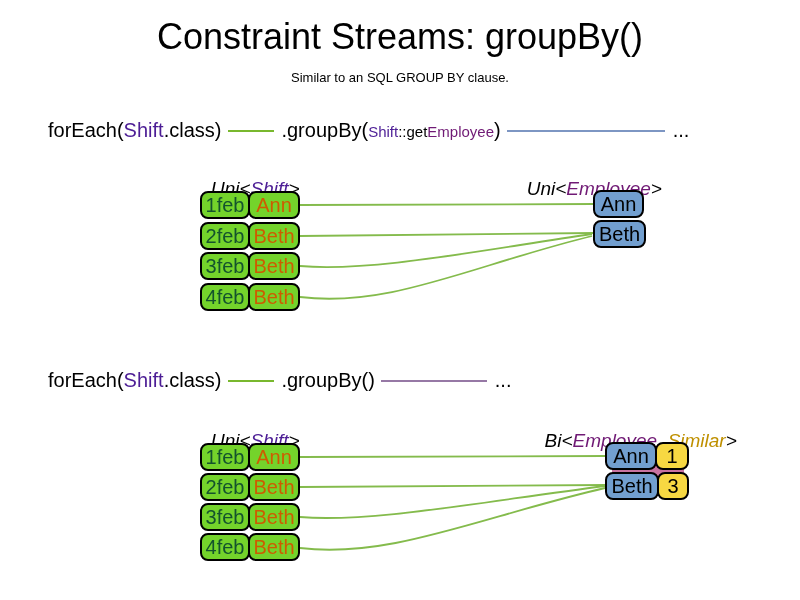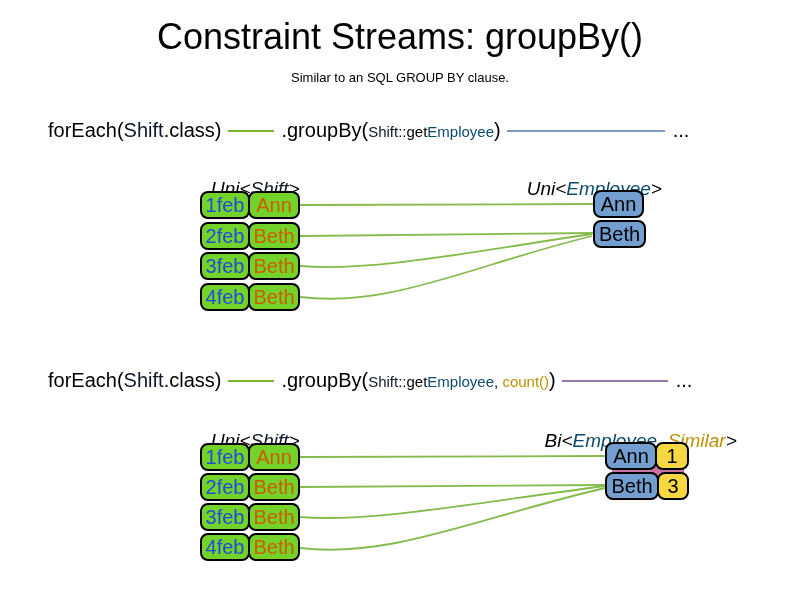--- a/index.html
+++ b/index.html
@@ -15,33 +15,33 @@
   .codeline { position:absolute; left:48px; display:flex; align-items:baseline;
               font-size:20px; white-space:pre; }
   #code1 { top:119px; }
   #code2 { top:369px; }
   .sm { font-size:15px; }
   .conn { align-self:center; height:2px; display:inline-block; }
   .conn.green  { width:46px;  background:#79b82e; margin:0 7px; }
   .conn.blue   { width:158px; background:#7d96c3; margin:0 8px 0 6px; }
   .conn.purple { width:106px; background:#9678a5; margin:0 8px 0 6px; }
 
-  .c-green  { color:#0f172a; }
-  .c-blue   { color:#0c4a6e; }
+  .c-green  { color:#4c1d95; }
+  .c-blue   { color:#701a75; }
   .c-gold   { color:#bf9000; }
 
   .typelabel { position:absolute; font-size:19px; text-align:center; white-space:pre;font-style:italic; }
 
   .cell, .rbox, .ybox {
     position:absolute; box-sizing:border-box; height:28px;
     border:2px solid #000; border-radius:8px;
     display:flex; align-items:center; justify-content:center;
     font-size:20px;
   }
-  .cell.date { width:50px; background:#74d32b; color:#1d4ed8; }
+  .cell.date { width:50px; background:#74d32b; color:#14532d; }
   .cell.emp  { width:52px; background:#74d32b; color:#ce5c00; }
   .rbox { background:#729fcf; color:#000; }
   .ybox { background:#f7d842; color:#000; }
   .pinkpad { position:absolute; background:#c873a0; border-radius:6px; }
 
   svg.connectors { position:absolute; left:0; top:0; pointer-events:none; }
   .gline { fill:none; stroke:#84bb4c; stroke-width:1.8; }
 </style>
 </head>
 <body>
@@ -86,21 +86,20 @@
 <div class="cell date" style="left:200px;top:283px">4feb</div>
 <div class="cell emp" style="left:248px;top:283px">Beth</div>
 
 <div class="rbox" style="left:593px;top:190px;width:51px">Ann</div>
 <div class="rbox" style="left:593px;top:220px;width:53px">Beth</div>
 
 <div class="codeline" id="code2">
   <span><span>forEach(</span><span class="c-green">Shift</span><span>.class)</span></span>
   <span class="conn green"></span>
   <span>.groupBy(</span>
-  <span class="sm"><span class="c-green">Shift</span><span>::get</span><span class="c-blue">Employee</span><span>, </span><span class="c-gold">count()</span></span>
   <span>)</span>
   <span class="conn purple"></span>
   <span>...</span>
 </div>
 
 <div class="typelabel" style="left:150px;top:408px;width:200px">
   <span>Uni&lt;</span><span class="c-green">Shift</span><span>&gt;</span>
 </div>
 <div class="typelabel" style="left:534px;top:408px;width:200px">
   <span>Bi&lt;</span><span class="c-blue">Employee</span><span>, </span><span class="c-gold">Similar</span><span>&gt;</span>

